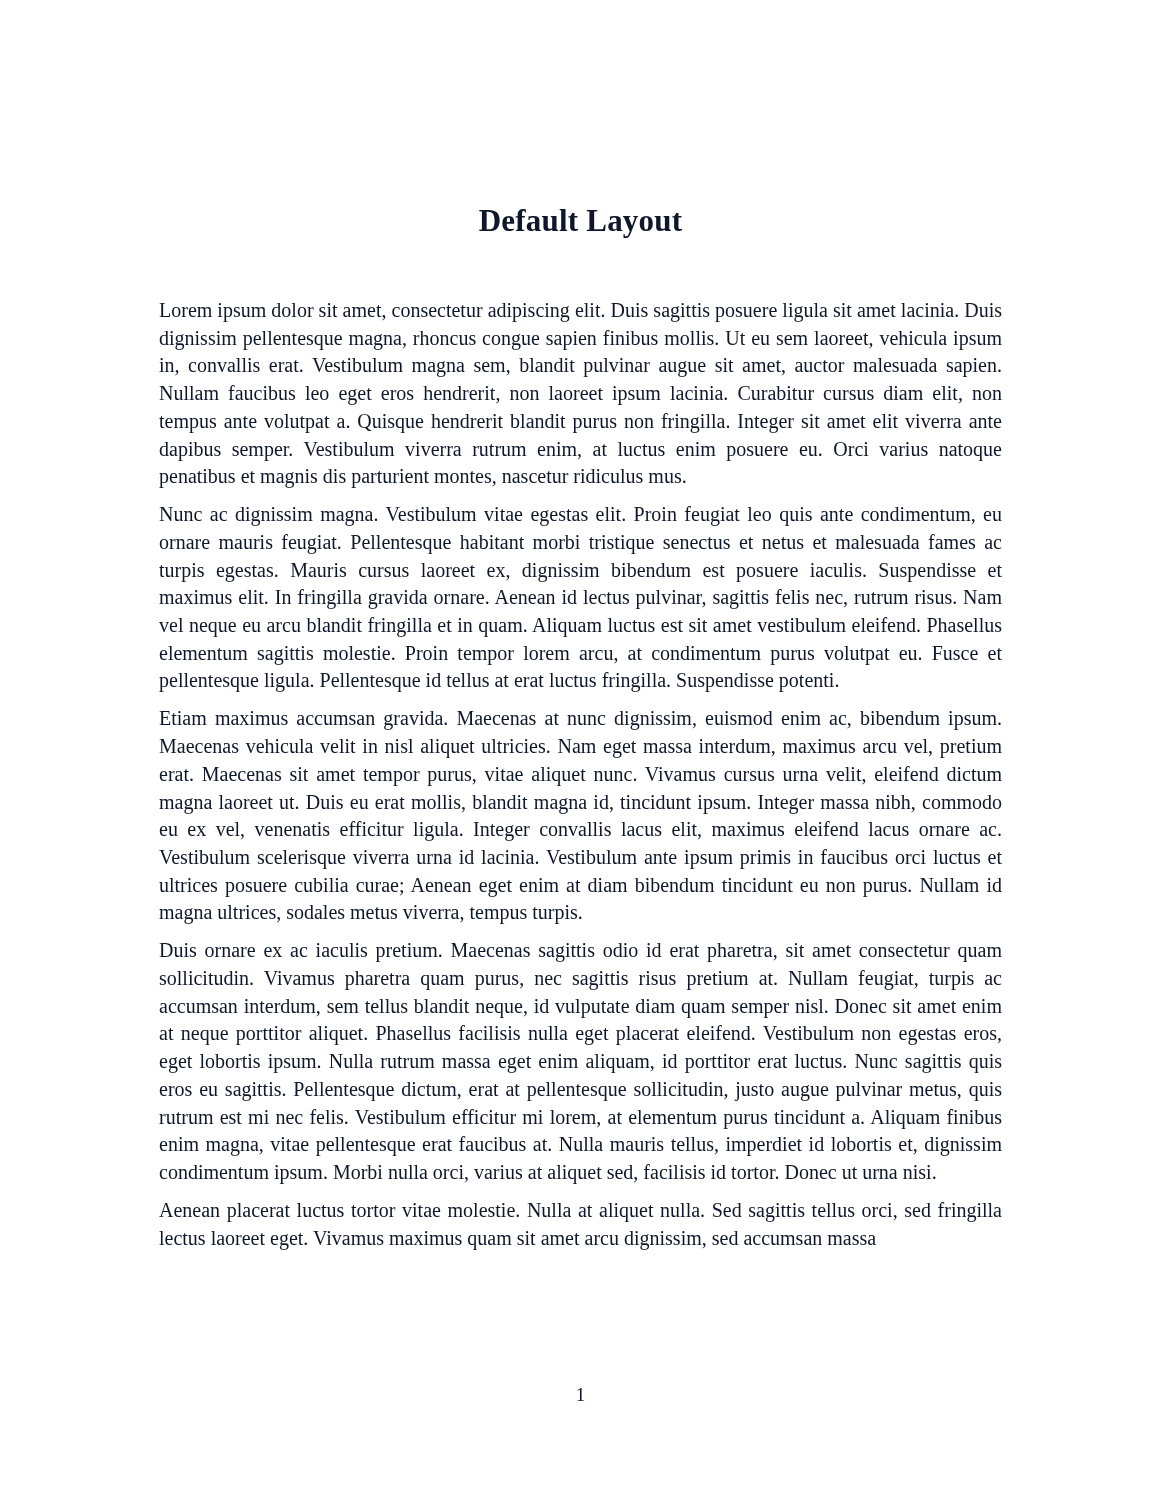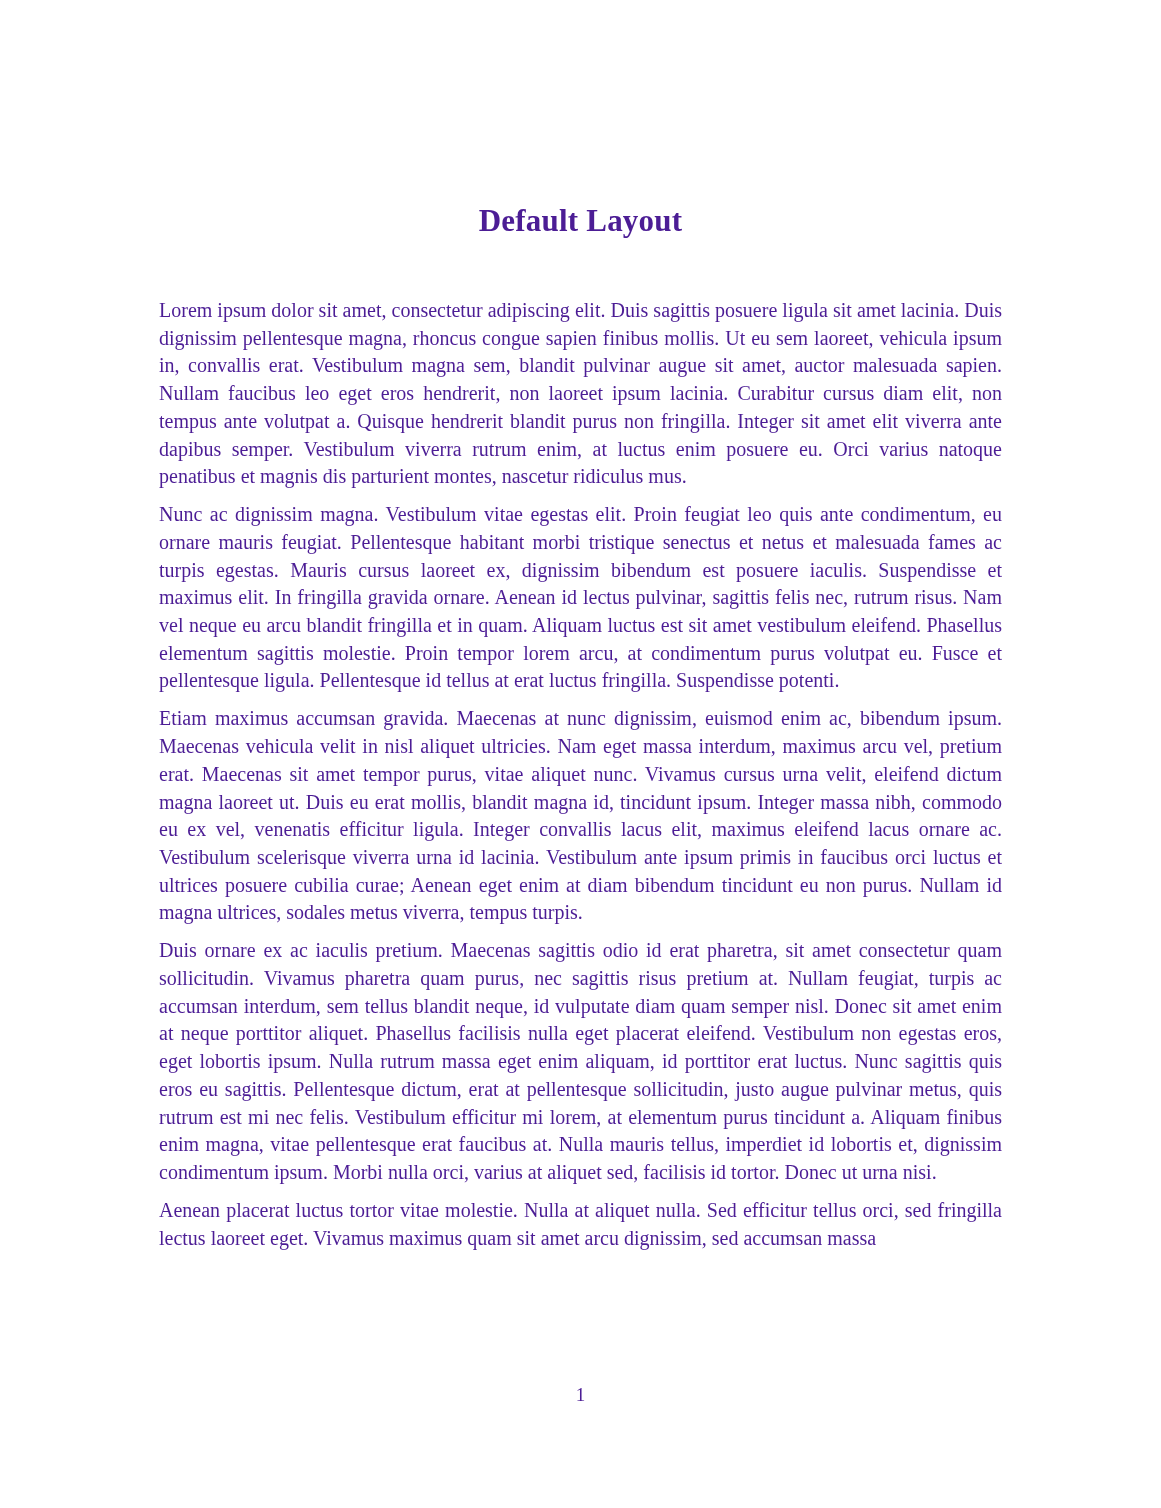--- a/index.html
+++ b/index.html
@@ -5,21 +5,21 @@
   html, body {
     margin: 0;
     padding: 0;
     background: #ffffff;
   }
   .page {
     position: relative;
     width: 1161px;
     height: 1508px;
     background: #ffffff;
-    color: #4c1d95;
+    color: #0f172a;
     font-family: "Liberation Serif", "DejaVu Serif", serif;
     overflow: hidden;
     box-sizing: border-box;
   }
   .doc-title {
     margin: 0;
     padding-top: 202px;
     text-align: center;
     font-size: 31px;
     line-height: 37px;
@@ -57,20 +57,20 @@
 
 <div class="page">
 
   <h1 class="doc-title">Default Layout</h1>
 
   <section class="doc-body">
     <p>Lorem ipsum dolor sit amet, consectetur adipiscing elit. Duis sagittis posuere ligula sit amet lacinia. Duis dignissim pellentesque magna, rhoncus congue sapien finibus mollis. Ut eu sem laoreet, vehicula ipsum in, convallis erat. Vestibulum magna sem, blandit pulvinar augue sit amet, auctor malesuada sapien. Nullam faucibus leo eget eros hendrerit, non laoreet ipsum lacinia. Curabitur cursus diam elit, non tempus ante volutpat a. Quisque hendrerit blandit purus non fringilla. Integer sit amet elit viverra ante dapibus semper. Vestibulum viverra rutrum enim, at luctus enim posuere eu. Orci varius natoque penatibus et magnis dis parturient montes, nascetur ridiculus mus.</p>
     <p>Nunc ac dignissim magna. Vestibulum vitae egestas elit. Proin feugiat leo quis ante condimentum, eu ornare mauris feugiat. Pellentesque habitant morbi tristique senectus et netus et malesuada fames ac turpis egestas. Mauris cursus laoreet ex, dignissim bibendum est posuere iaculis. Suspendisse et maximus elit. In fringilla gravida ornare. Aenean id lectus pulvinar, sagittis felis nec, rutrum risus. Nam vel neque eu arcu blandit fringilla et in quam. Aliquam luctus est sit amet vestibulum eleifend. Phasellus elementum sagittis molestie. Proin tempor lorem arcu, at condimentum purus volutpat eu. Fusce et pellentesque ligula. Pellentesque id tellus at erat luctus fringilla. Suspendisse potenti.</p>
     <p>Etiam maximus accumsan gravida. Maecenas at nunc dignissim, euismod enim ac, bibendum ipsum. Maecenas vehicula velit in nisl aliquet ultricies. Nam eget massa interdum, maximus arcu vel, pretium erat. Maecenas sit amet tempor purus, vitae aliquet nunc. Vivamus cursus urna velit, eleifend dictum magna laoreet ut. Duis eu erat mollis, blandit magna id, tincidunt ipsum. Integer massa nibh, commodo eu ex vel, venenatis efficitur ligula. Integer convallis lacus elit, maximus eleifend lacus ornare ac. Vestibulum scelerisque viverra urna id lacinia. Vestibulum ante ipsum primis in faucibus orci luctus et ultrices posuere cubilia curae; Aenean eget enim at diam bibendum tincidunt eu non purus. Nullam id magna ultrices, sodales metus viverra, tempus turpis.</p>
     <p>Duis ornare ex ac iaculis pretium. Maecenas sagittis odio id erat pharetra, sit amet consectetur quam sollicitudin. Vivamus pharetra quam purus, nec sagittis risus pretium at. Nullam feugiat, turpis ac accumsan interdum, sem tellus blandit neque, id vulputate diam quam semper nisl. Donec sit amet enim at neque porttitor aliquet. Phasellus facilisis nulla eget placerat eleifend. Vestibulum non egestas eros, eget lobortis ipsum. Nulla rutrum massa eget enim aliquam, id porttitor erat luctus. Nunc sagittis quis eros eu sagittis. Pellentesque dictum, erat at pellentesque sollicitudin, justo augue pulvinar metus, quis rutrum est mi nec felis. Vestibulum efficitur mi lorem, at elementum purus tincidunt a. Aliquam finibus enim magna, vitae pellentesque erat faucibus at. Nulla mauris tellus, imperdiet id lobortis et, dignissim condimentum ipsum. Morbi nulla orci, varius at aliquet sed, facilisis id tortor. Donec ut urna nisi.</p>
-    <p>Aenean placerat luctus tortor vitae molestie. Nulla at aliquet nulla. Sed efficitur tellus orci, sed fringilla lectus laoreet eget. Vivamus maximus quam sit amet arcu dignissim, sed accumsan massa</p>
+    <p>Aenean placerat luctus tortor vitae molestie. Nulla at aliquet nulla. Sed sagittis tellus orci, sed fringilla lectus laoreet eget. Vivamus maximus quam sit amet arcu dignissim, sed accumsan massa</p>
   </section>
 
   <div class="page-footer">
     <span>1</span>
   </div>
 
 </div>
 
 </body></html>

